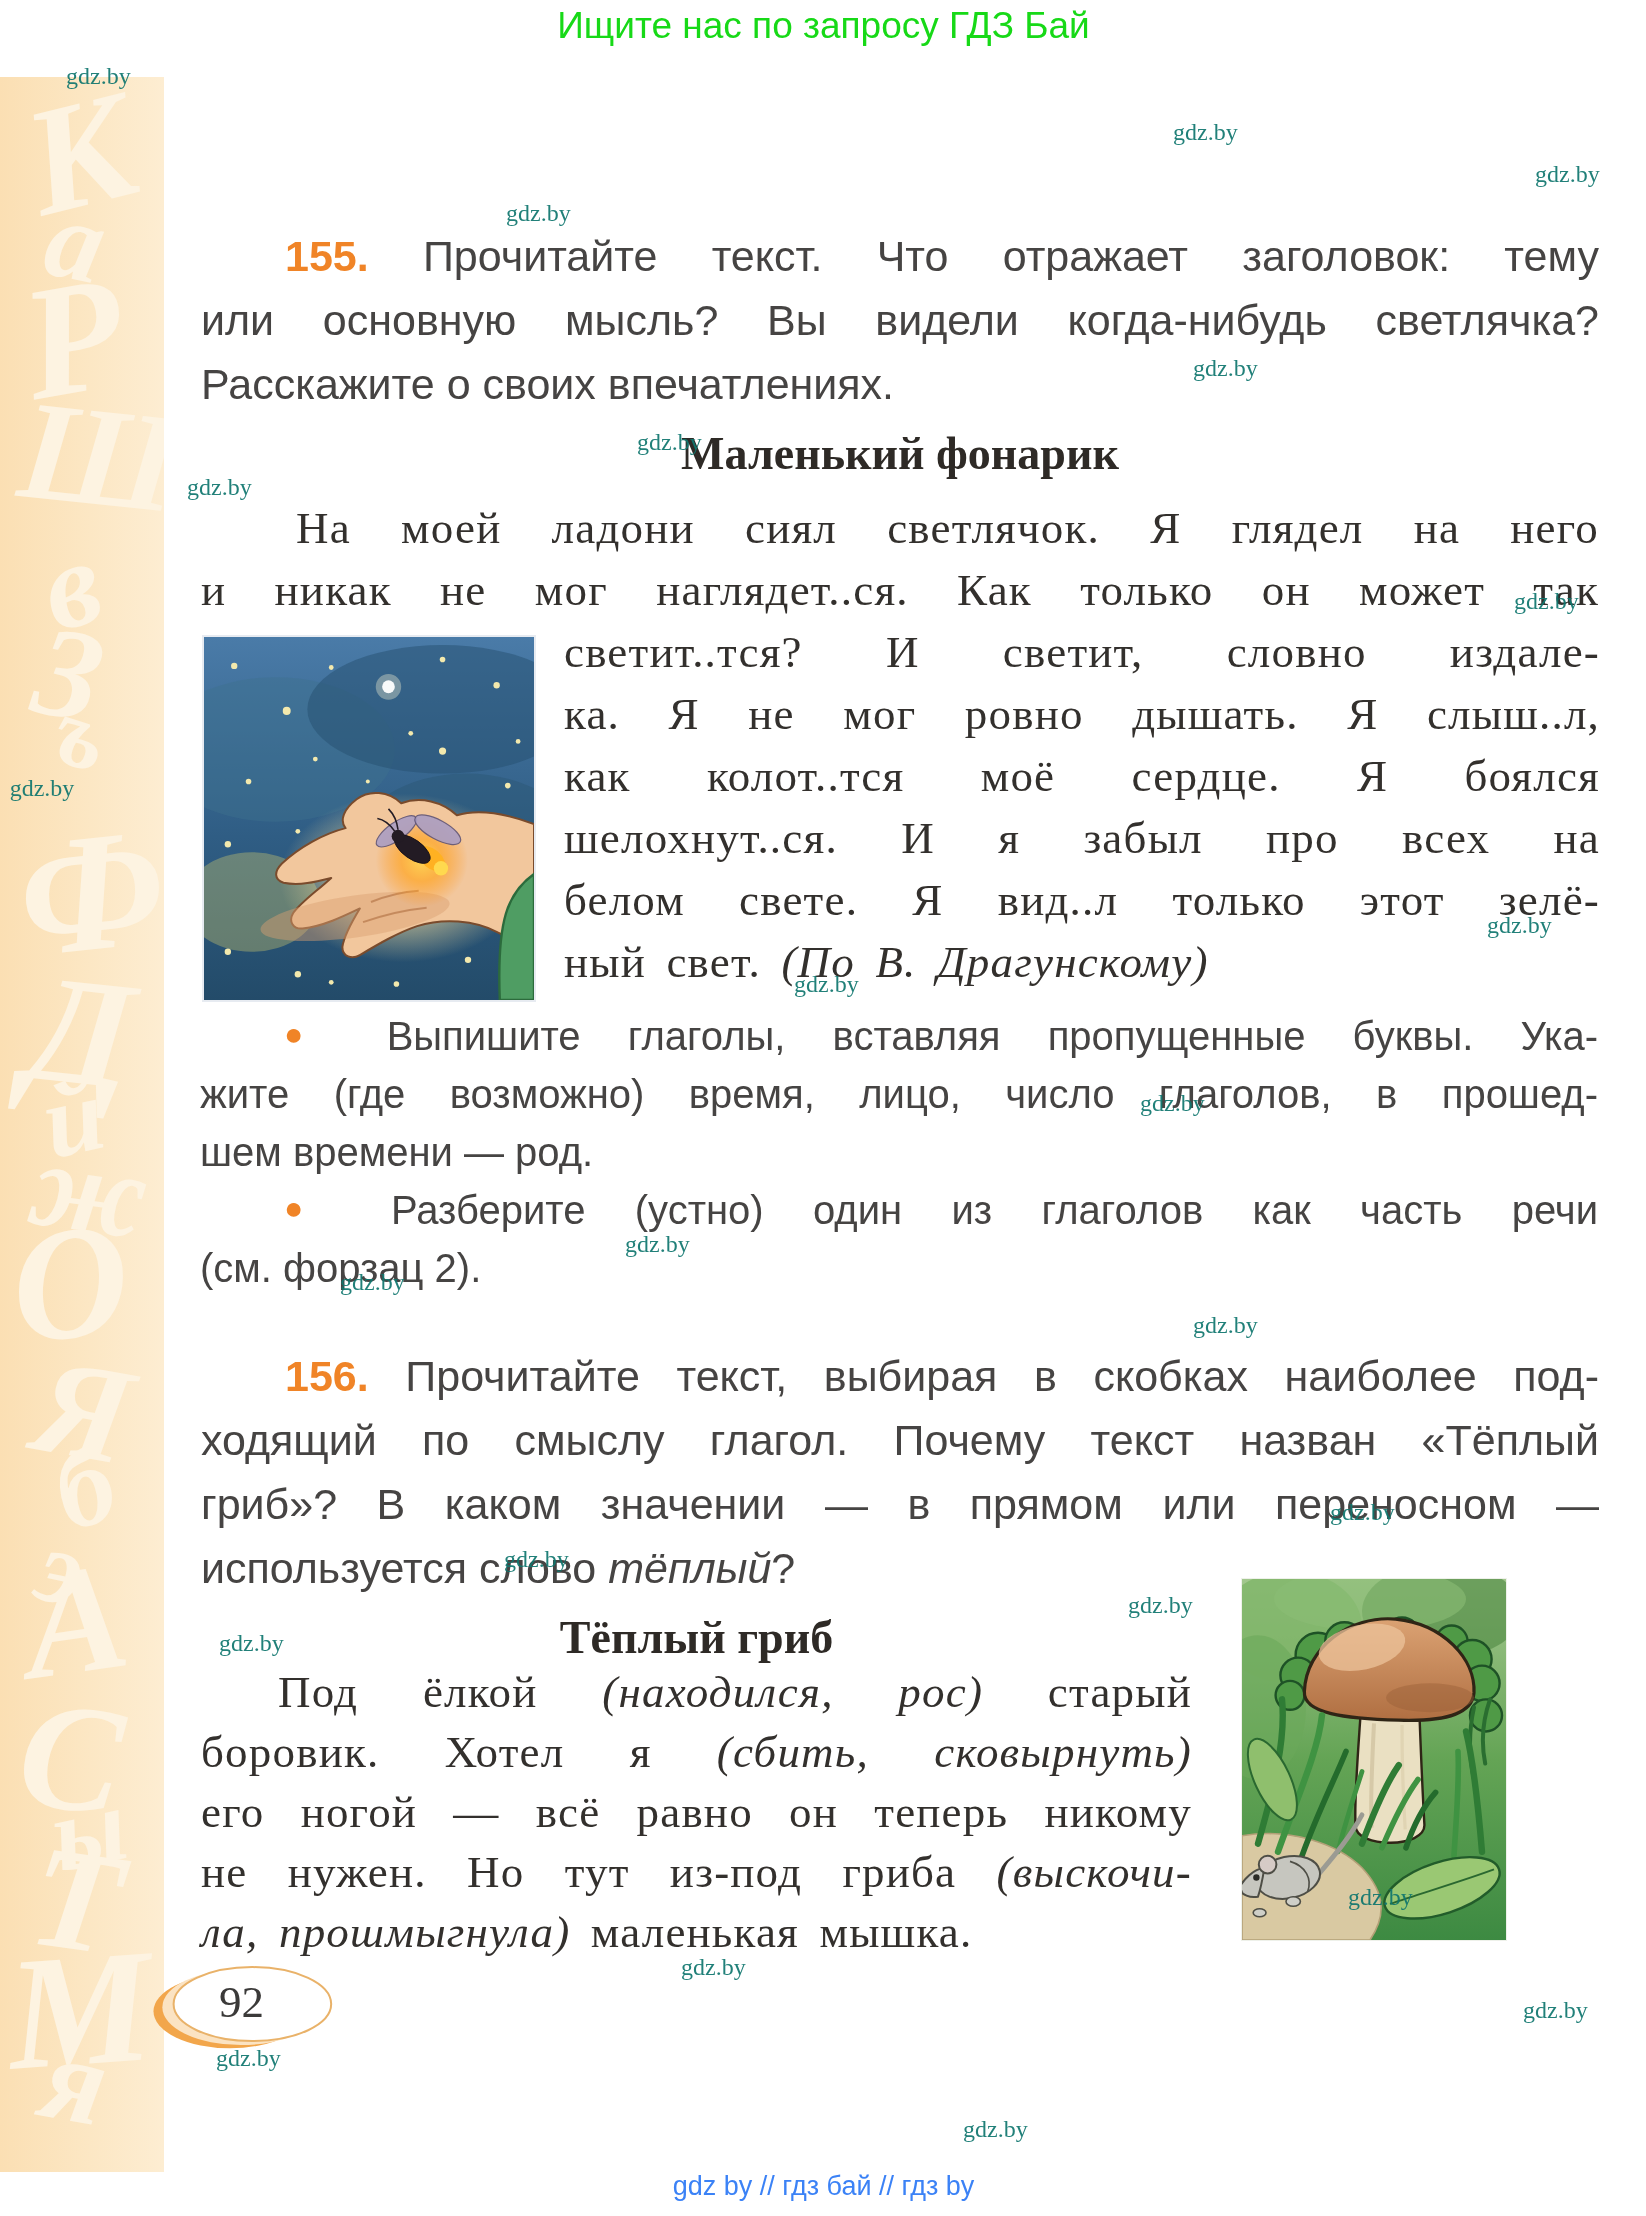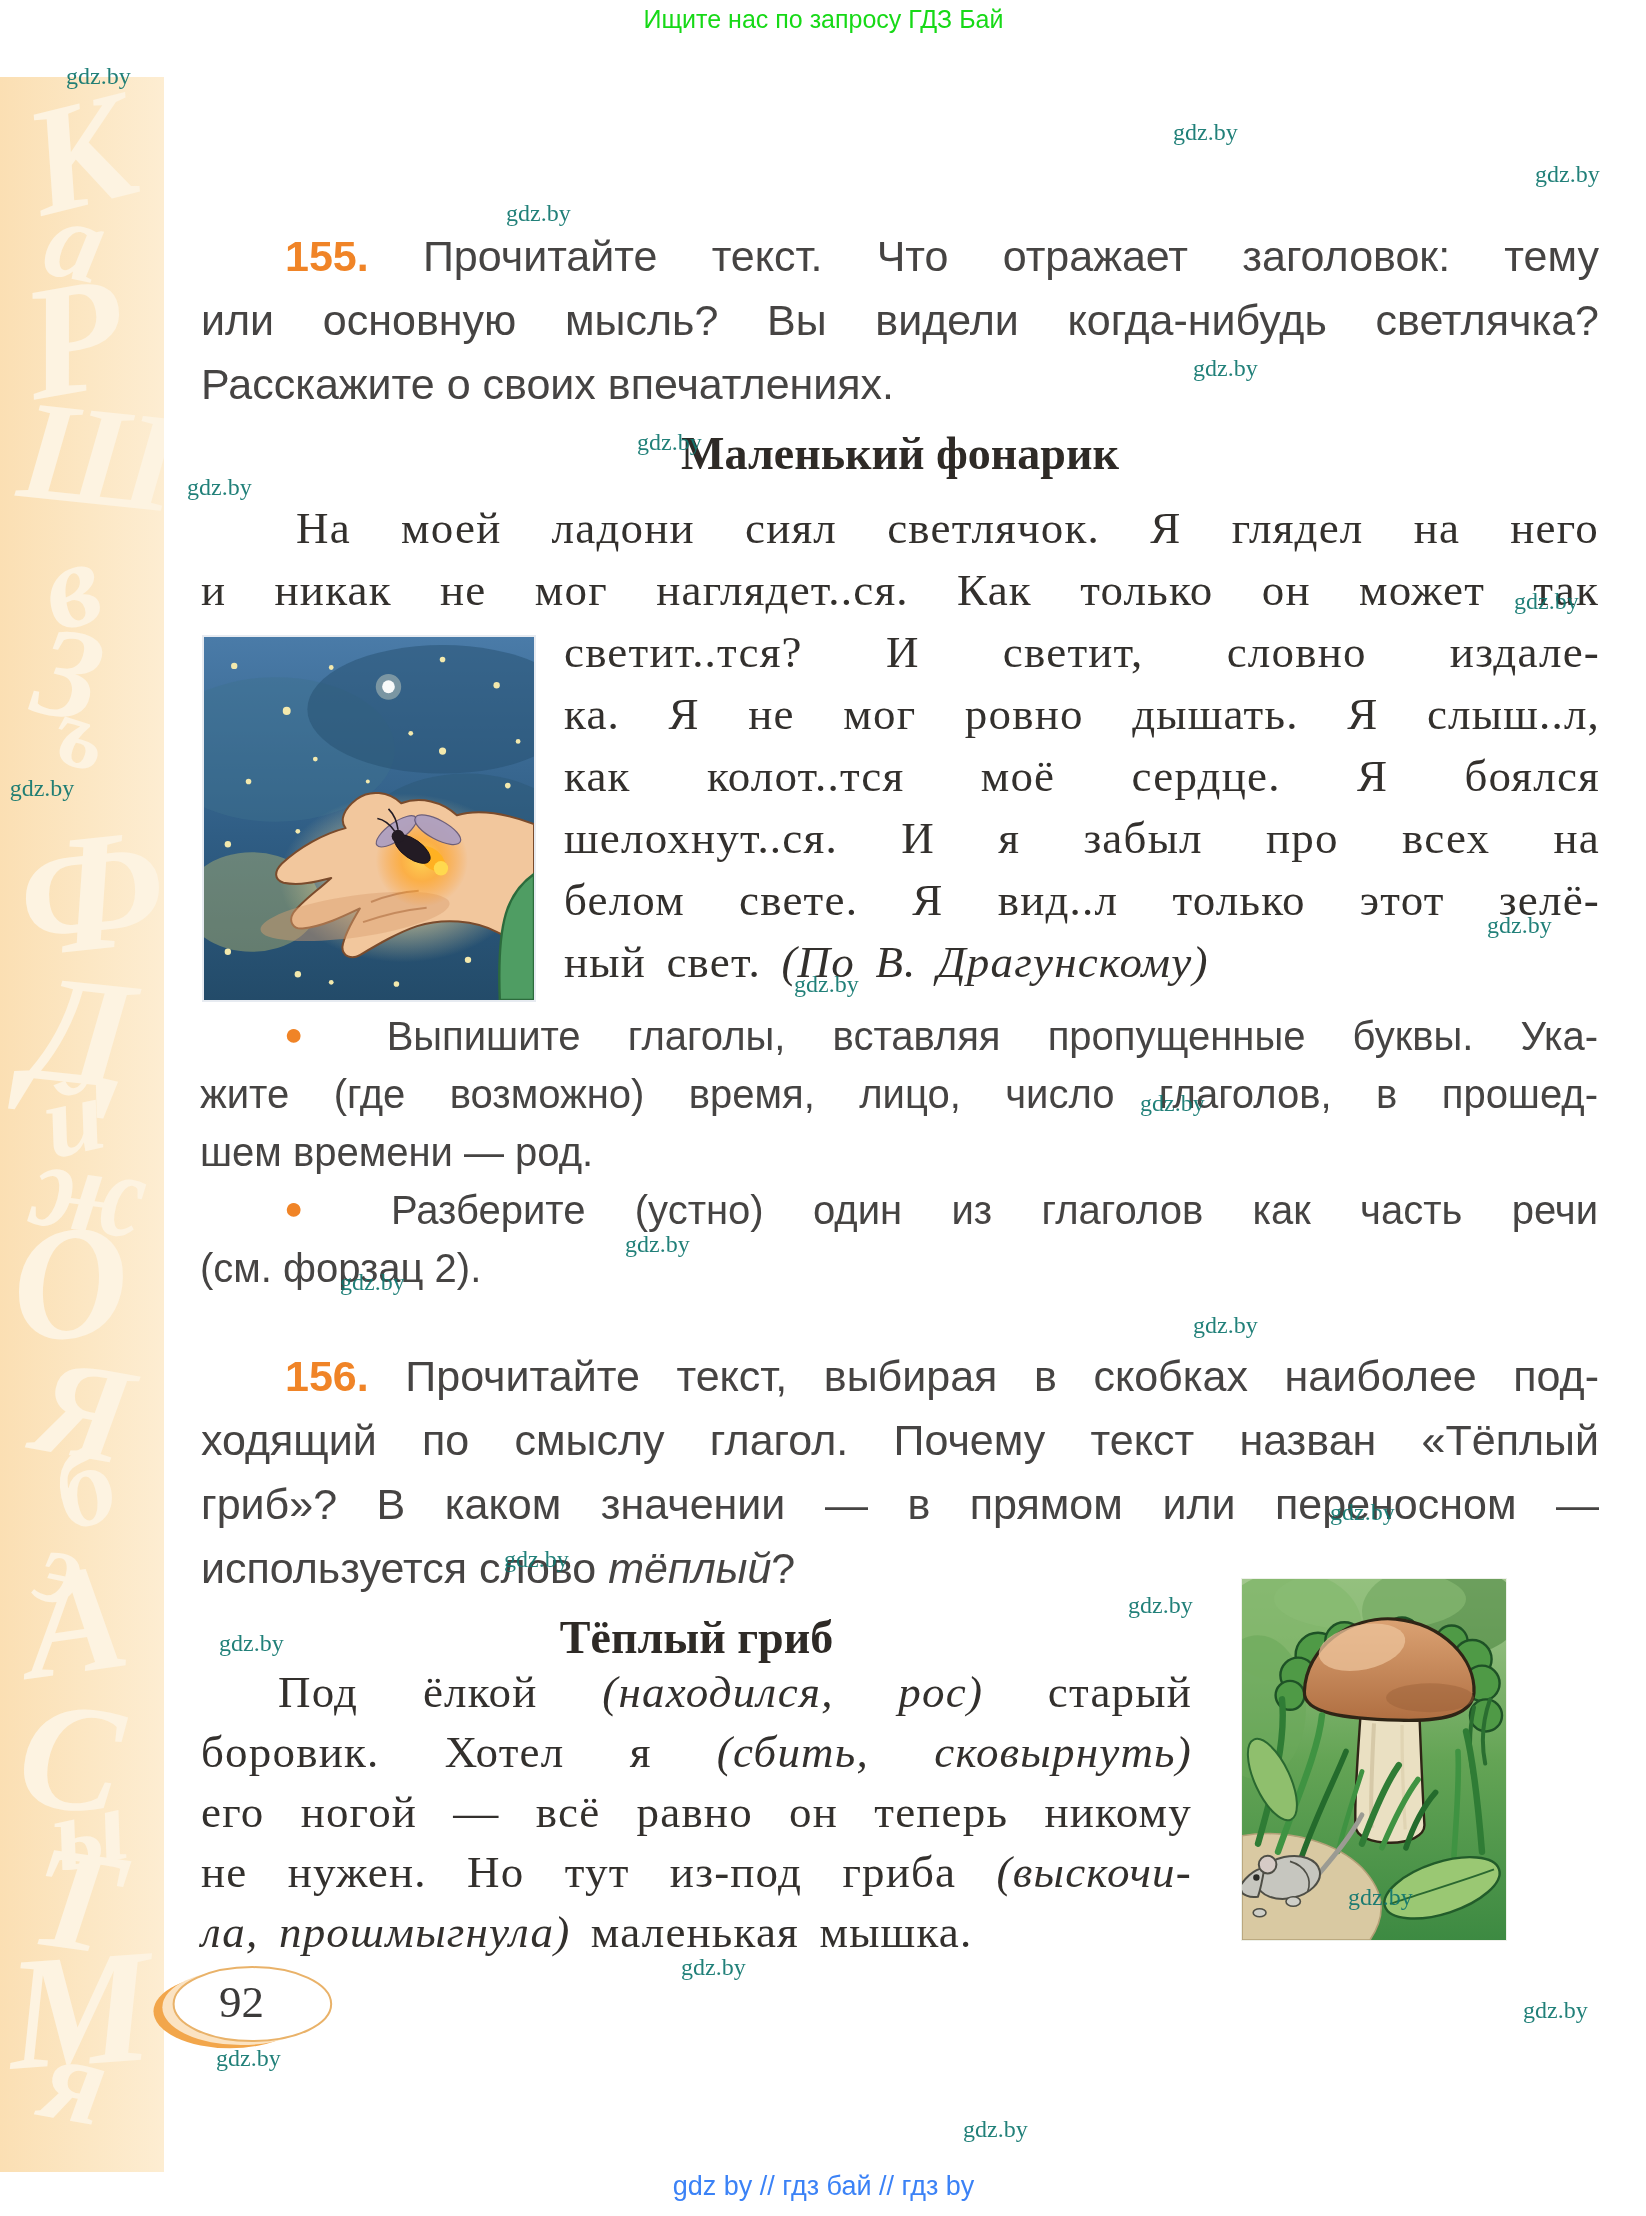--- a/index.html
+++ b/index.html
@@ -1,20 +1,20 @@
 <!DOCTYPE html>
 <html style="font-size:13px"><head>
 <meta charset="utf-8">
 <style>
   html,body{margin:0;padding:0;background:#ffffff;}
   .page{position:relative;width:1647px;height:2216px;background:#ffffff;overflow:hidden;
         font-family:"Liberation Sans",sans-serif;}
   
   .promo{position:absolute;top:4.8px;left:0;width:100%;text-align:center;
-         font-size:25px;color:#17d917;font-family:"Liberation Sans",sans-serif;}
+         font-size:37px;color:#17d917;font-family:"Liberation Sans",sans-serif;}
   
   .strip{position:absolute;left:0;top:77px;width:164px;height:2095px;
          background:linear-gradient(90deg,#fbdfb3 0%,#fce7c4 55%,#fdedd2 100%);overflow:hidden;}
   .strip span{position:absolute;color:#fdf3e1;font-family:"Liberation Serif",serif;
               font-style:italic;font-weight:bold;line-height:1;user-select:none;}
   
   .wm{position:absolute;font-size:24px;color:#0f766e;font-family:Liberation Serif, serif;opacity:.92;}
   
   .ex-intro{position:absolute;left:201px;width:1398px;font-size:43px;line-height:64px;
             color:#464443;font-family:"Liberation Sans",sans-serif;}

